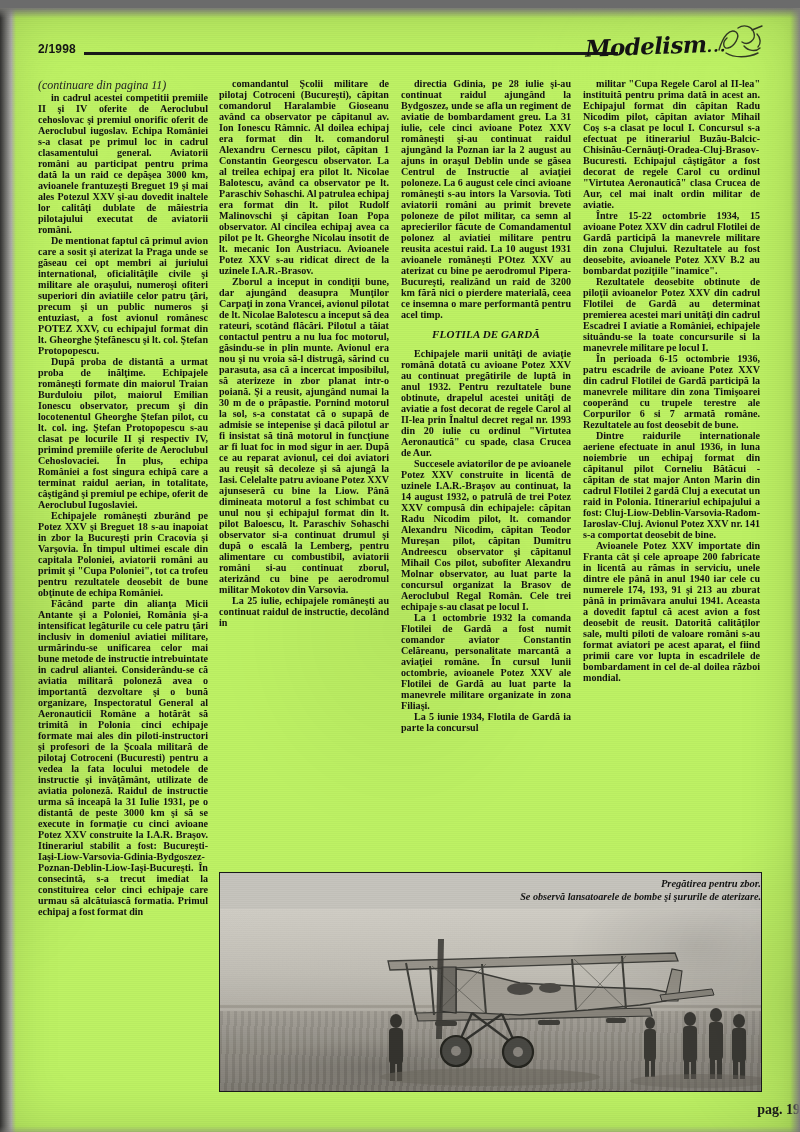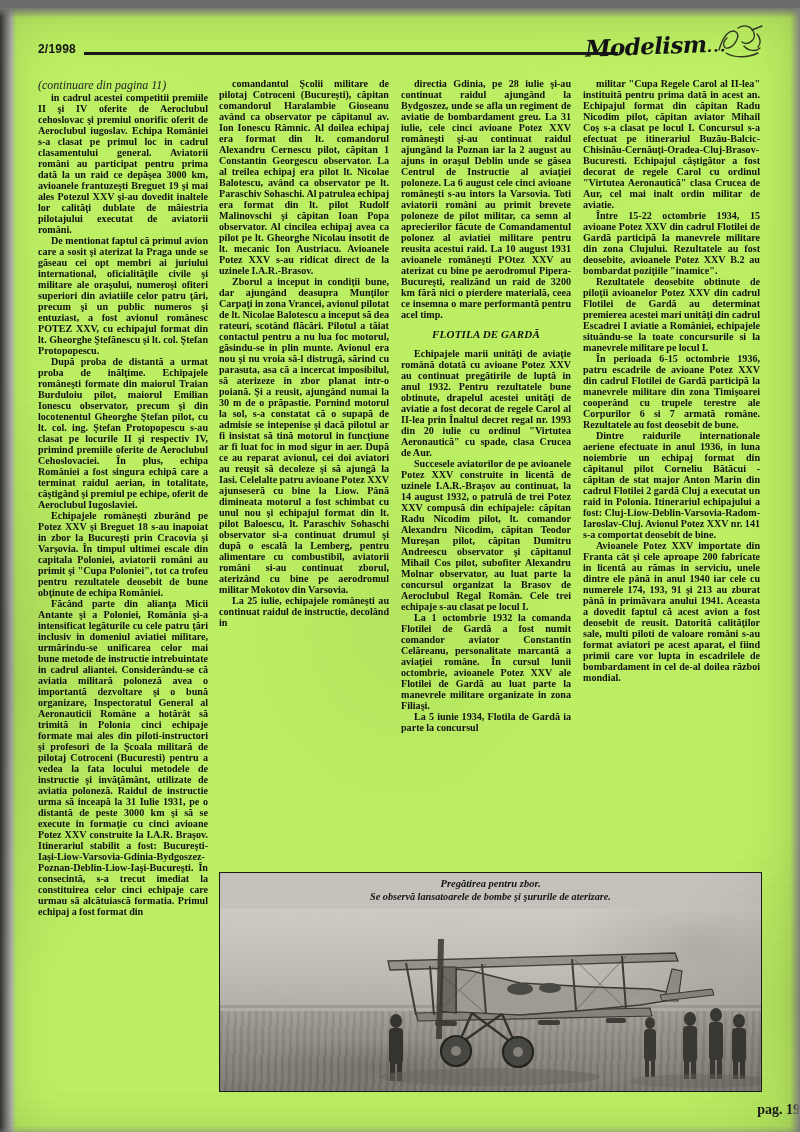--- a/index.html
+++ b/index.html
@@ -179,21 +179,21 @@
     border: 1.6px solid #1a1a1a;
     background: #b9b7b0;
     overflow: hidden;
     z-index: 25;
   }
   .caption {
     position: absolute;
     left: 0; right: 0; top: 0;
     height: 36px;
     background: #c6c4bd;
-    text-align: center;
+    text-align: right;
     font-family: "Liberation Serif", serif;
     font-style: italic;
     font-weight: 700;
     color: #141414;
     z-index: 3;
   }
   .caption .l1 { font-size: 10.5px; margin-top: 5px; }
   .caption .l2 { font-size: 10.2px; margin-top: 2px; }
 
   .photo {

